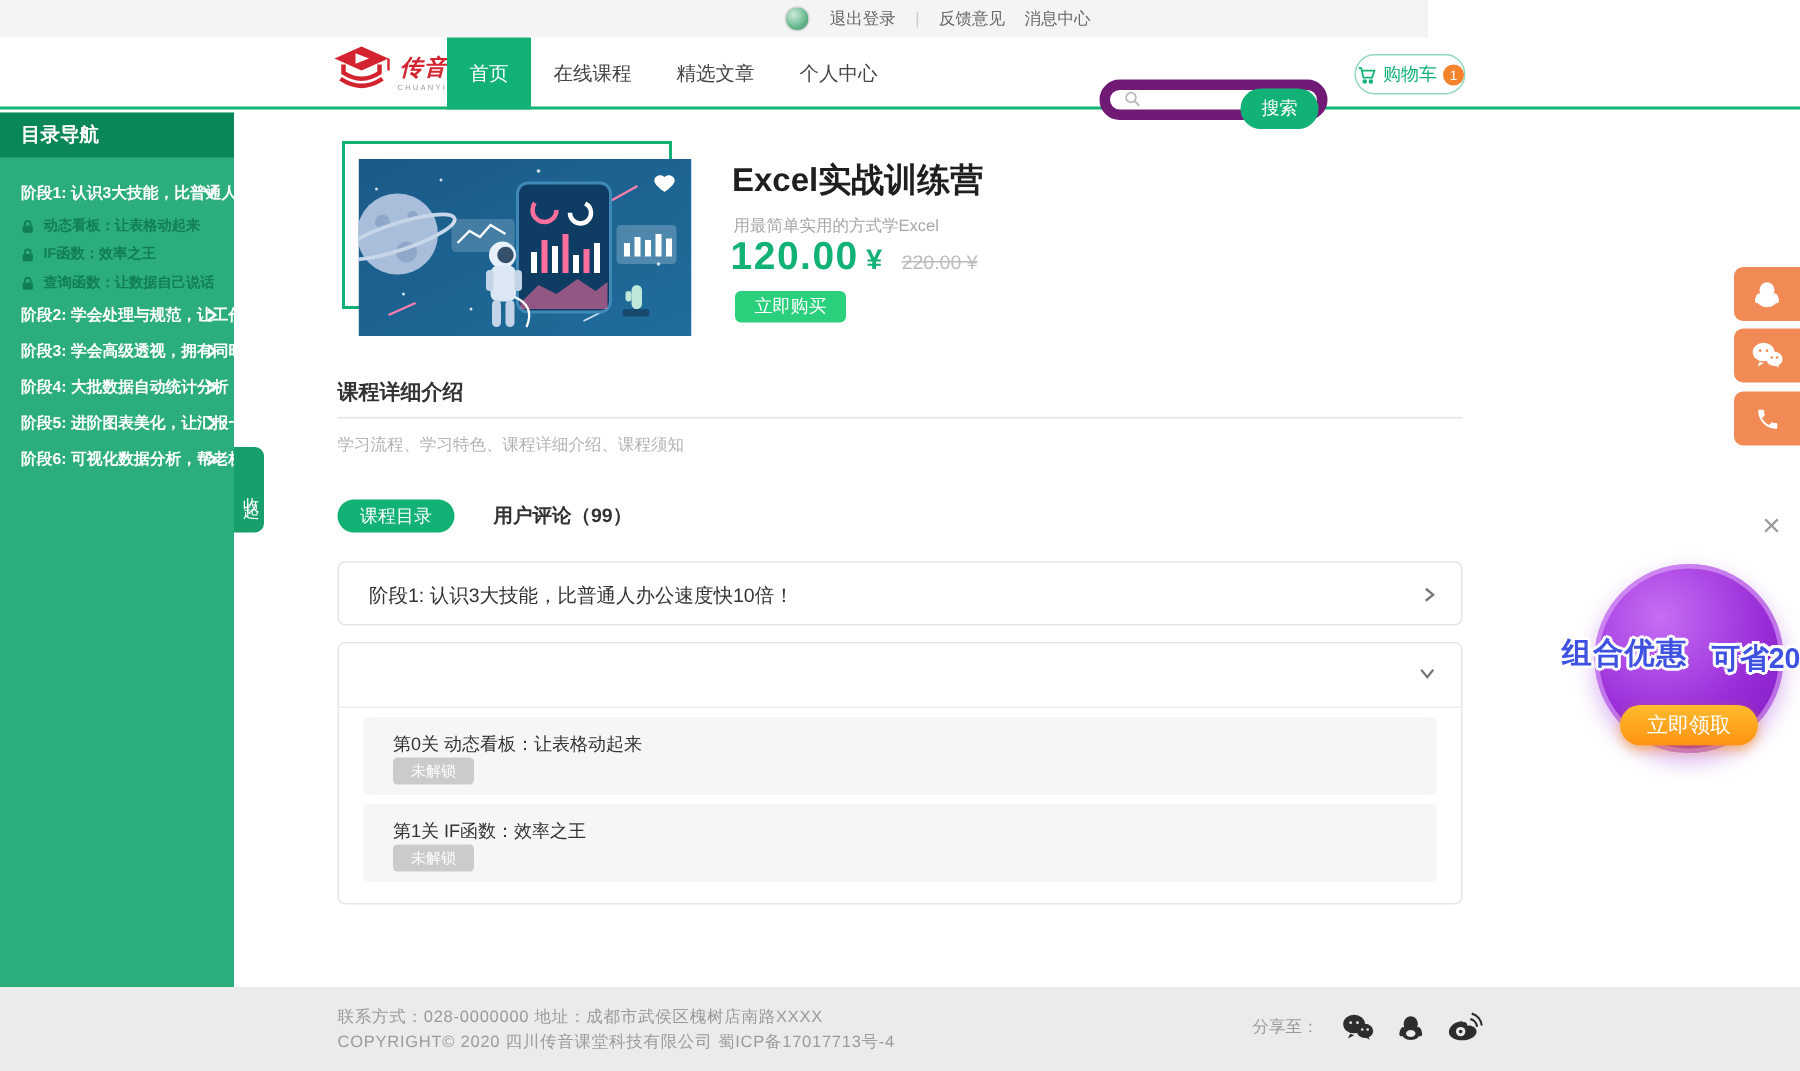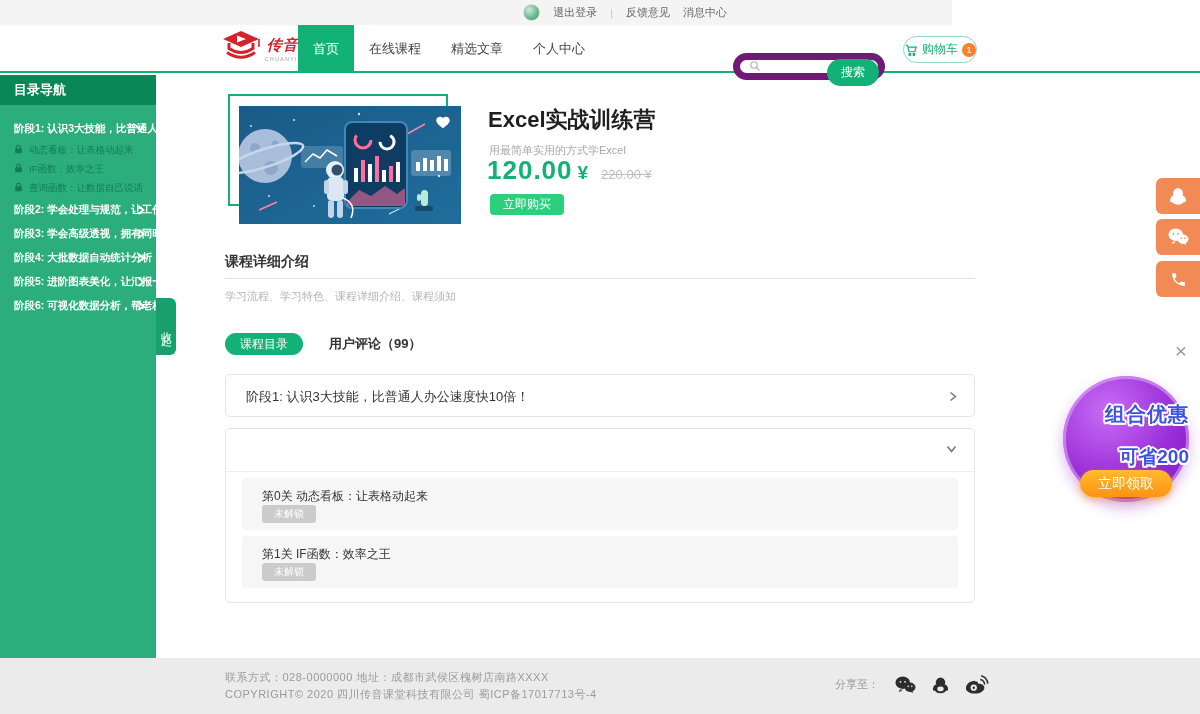--- a/index.html
+++ b/index.html
@@ -29,21 +29,21 @@
 .search-btn{width:52px;height:27px;margin:-1px;border:0;border-radius:14px;background:#12b176;color:#fff;font-size:12px;cursor:pointer}
 .cart{position:absolute;left:903px;top:11px;width:74px;height:27px;border:1px solid #8fd8bc;border-radius:14px;background:#fff;display:flex;align-items:center;justify-content:center;gap:4px;color:#12b176;font-size:12px;cursor:pointer}
 .cart-badge{width:14px;height:14px;border-radius:50%;background:#f5822d;color:#fff;font-size:9px;line-height:14px;text-align:center}
 
 
 .sidebar{position:absolute;left:0;top:75px;width:156px;height:583px;background:#2bae7c;color:#fff;overflow:hidden}
 .sidebar-title{height:30px;line-height:30px;background:#0a8756;padding-left:14px;font-size:13px;font-weight:bold}
 .stage-list{padding-top:12px}
 .stage{position:relative;padding:5px 26px 5px 14px;font-size:10.5px;font-weight:bold;white-space:nowrap;overflow:hidden;cursor:pointer}
 .stage .chev{position:absolute;right:11px;top:7px;display:flex}
-.sub{display:flex;align-items:flex-start;gap:6px;padding:3px 8px 3px 14px;font-size:9.5px;font-weight:normal;color:#117e55;white-space:nowrap;overflow:hidden;cursor:pointer}
+.sub{display:flex;align-items:center;gap:6px;padding:3px 8px 3px 14px;font-size:9.5px;font-weight:bold;color:#117e55;white-space:nowrap;overflow:hidden;cursor:pointer}
 .collapse-tab{position:absolute;left:156px;top:298px;width:20px;height:57px;background:#17a06c;border-radius:0 6px 6px 0;color:#fff;font-size:11px;display:flex;align-items:center;justify-content:center;writing-mode:vertical-lr;letter-spacing:4px;cursor:pointer}
 
 
 .main{position:absolute;left:225px;top:75px;width:750px;height:583px}
 .media-frame{position:absolute;left:3px;top:19px;width:220px;height:112px;border:2px solid #12b176;background:#fff}
 .media-photo{position:absolute;left:14px;top:31px;width:222px;height:118px;display:block;cursor:pointer}
 .course-title{position:absolute;left:263px;top:30px;font-size:22px;font-weight:bold;color:#1f1f1f;white-space:nowrap}
 .course-sub{position:absolute;left:264px;top:68px;font-size:11px;color:#a8a8a8}
 .price-row{position:absolute;left:262px;top:80px;display:flex;align-items:baseline}
 .price{font-size:26px;font-weight:bold;color:#12b176;letter-spacing:1px}
@@ -66,21 +66,21 @@
 .lesson1{top:49px}
 .lesson2{top:107px}
 .lesson-title{position:absolute;left:20px;top:10px;font-size:12px;color:#333}
 .lesson-badge{position:absolute;left:20px;top:27px;padding:2px 12px;background:#cbcbcb;color:#fff;font-size:10px;border-radius:3px;cursor:default}
 
 
 .float-btn{position:absolute;left:1156px;width:44px;height:36px;background:#f28a55;border-radius:6px 0 0 6px;display:flex;align-items:center;justify-content:center;cursor:pointer}
 .fb1{top:178px}.fb2{top:219px}.fb3{top:261px}
 .promo-close{position:absolute;left:1170px;top:340px;width:22px;height:22px;font-size:21px;line-height:22px;text-align:center;color:#9a9a9a;cursor:pointer}
 .promo{position:absolute;left:1063px;top:376px;width:126px;height:126px}
-.promo-circle{position:absolute;left:0;top:0;width:126px;height:126px;border-radius:50%;background:radial-gradient(circle at 35% 28%,#c76df5 0%,#9a2ed8 55%,#7b15bd 100%);box-shadow:0 6px 14px rgba(150,40,210,.35),inset 0 0 0 3px rgba(228,175,250,.55);display:flex;flex-direction:column;align-items:flex-end;justify-content:center;gap:16px}
+.promo-circle{position:absolute;left:0;top:0;width:126px;height:126px;border-radius:50%;background:radial-gradient(circle at 35% 28%,#c76df5 0%,#9a2ed8 55%,#7b15bd 100%);box-shadow:0 6px 14px rgba(150,40,210,.35),inset 0 0 0 3px rgba(228,175,250,.55);display:flex;flex-direction:row;align-items:center;justify-content:center;gap:16px}
 .promo-line{font-weight:bold;color:#3f51e0;white-space:nowrap;
  text-shadow:-2px 0 #fff,2px 0 #fff,0 -2px #fff,0 2px #fff,-1.5px -1.5px #fff,1.5px -1.5px #fff,-1.5px 1.5px #fff,1.5px 1.5px #fff}
 .promo-line1{font-size:20px;letter-spacing:1px;margin-top:-8px}
 .promo-line2{font-size:19px}
 .promo-btn{position:absolute;left:17px;top:94px;width:92px;height:27px;border:0;border-radius:14px;background:linear-gradient(180deg,#ffbb2e,#ff9312);color:#fff;font-size:14px;font-weight:normal;box-shadow:0 3px 7px rgba(250,150,20,.55);cursor:pointer;white-space:nowrap}
 
 
 .footer{position:absolute;left:0;top:658px;width:1200px;height:56px;background:#ebebeb}
 .footer-line{position:absolute;left:225px;font-size:11px;color:#9b9b9b;letter-spacing:.5px;white-space:nowrap}
 .fl1{top:12px}.fl2{top:29px}

